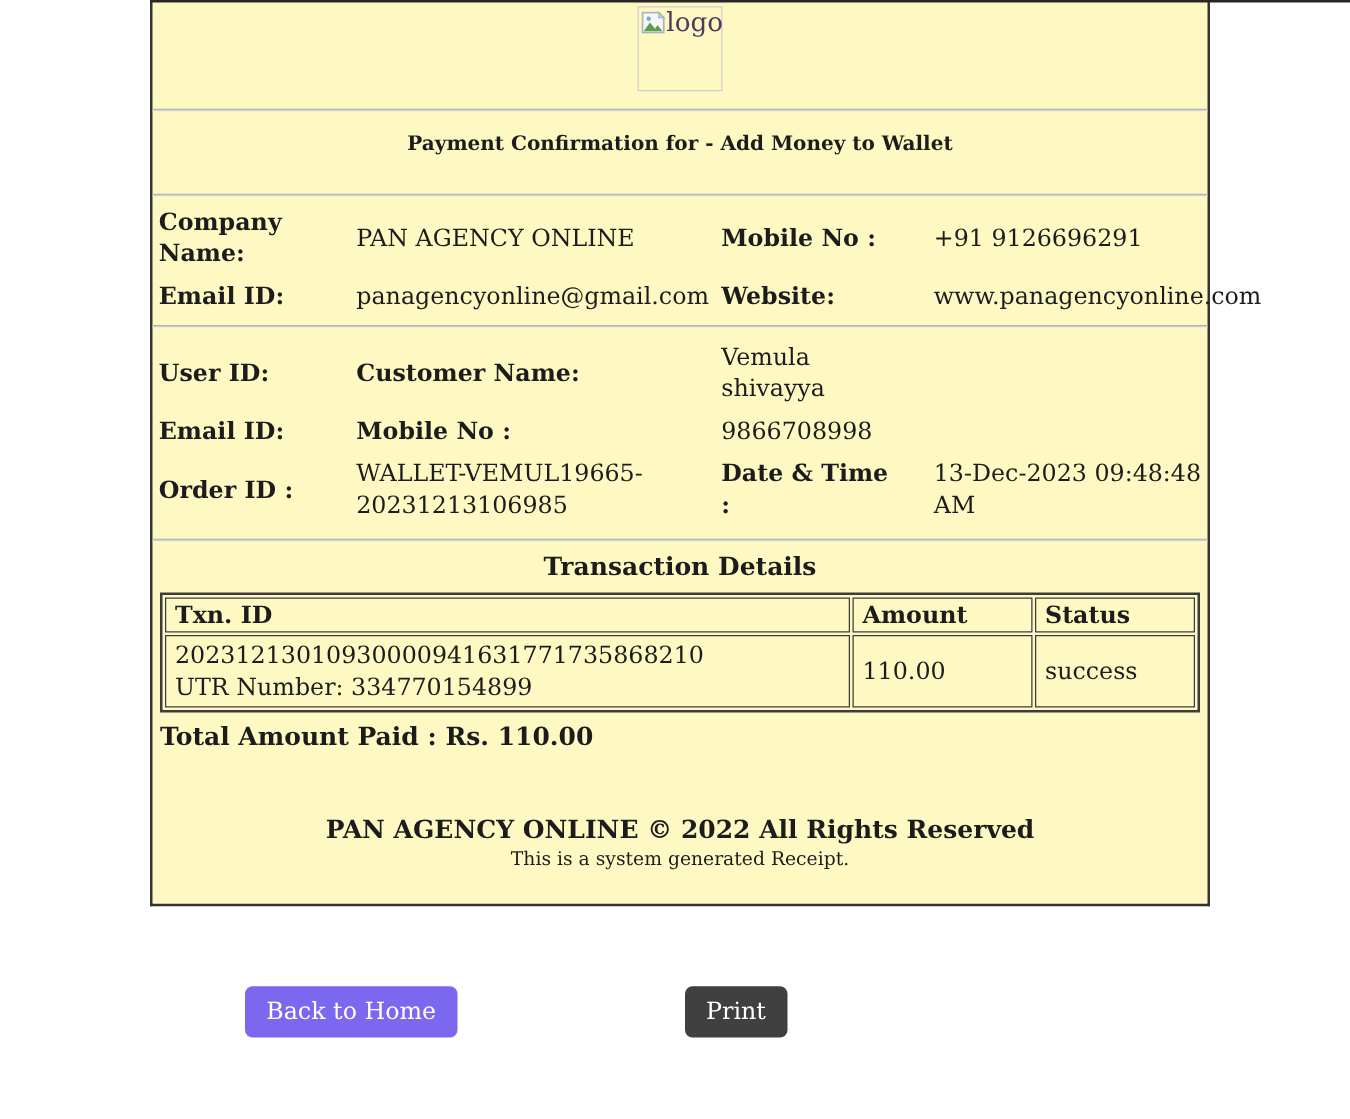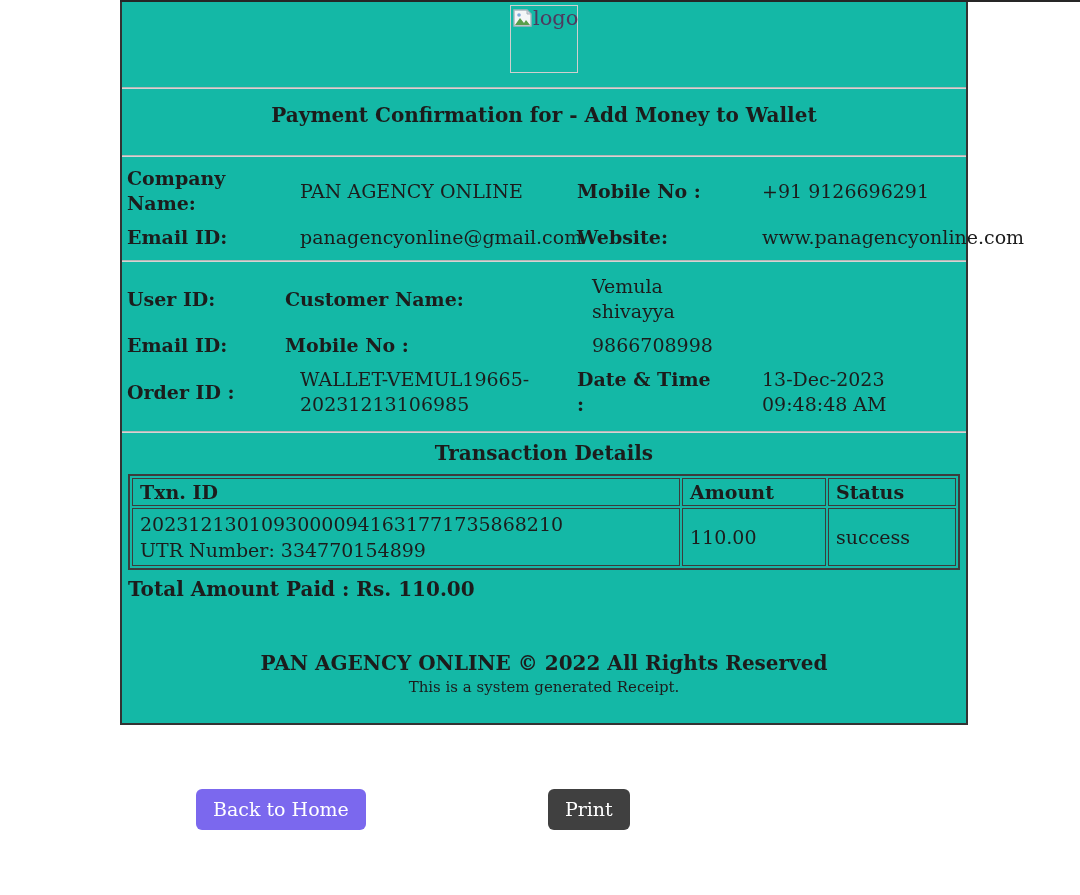--- a/index.html
+++ b/index.html
@@ -19,21 +19,21 @@
     height: 2px;
     background: #262626;
   }
   .receipt {
     margin-left: 120px;
     width: 848px;
     box-sizing: border-box;
     border-left: 2px solid #333;
     border-right: 2px solid #333;
     border-bottom: 2px solid #333;
-    background: #14b8a6;
+    background: #fef9c3;
   }
   .logo-row { padding-top: 5px; text-align: center; }
   .logo-box {
     display: inline-block;
     width: 66px; height: 66px;
     border: 1px solid #cfcfcf;
     text-align: left;
     vertical-align: top;
     overflow: visible;
     white-space: nowrap;
@@ -47,35 +47,35 @@
   }
   hr.divider {
     margin: 14px 0 0 0;
     border: none;
     height: 2px;
     background: linear-gradient(#a8a8a8, #e3e3e3);
   }
   .title {
     text-align: center;
     font-weight: bold;
-    font-size: 20px;
+    font-size: 16px;
     padding: 13px 0;
     line-height: 26px;
   }
   .section { padding: 9px 0 10px 5px; }
   .detail-row {
     display: grid;
     grid-template-columns: 146px 280px 158px 1fr;
     align-items: center;
     line-height: 25px;
     gap: 12px;
   }
   .detail-row + .detail-row { margin-top: 9px; }
   .lbl { font-weight: bold; padding-right: 14px; }
-  .val { padding-right: 4px; margin-left: 15px; }
+  .val { padding-right: 4px; }
   .section-heading {
     text-align: center;
     font-weight: bold;
     font-size: 20px;
     padding: 8px 0 9px 0;
   }
   table.txn-table {
     border-collapse: separate;
     border-spacing: 2px;
     border: 2px solid #3c3c3c;

